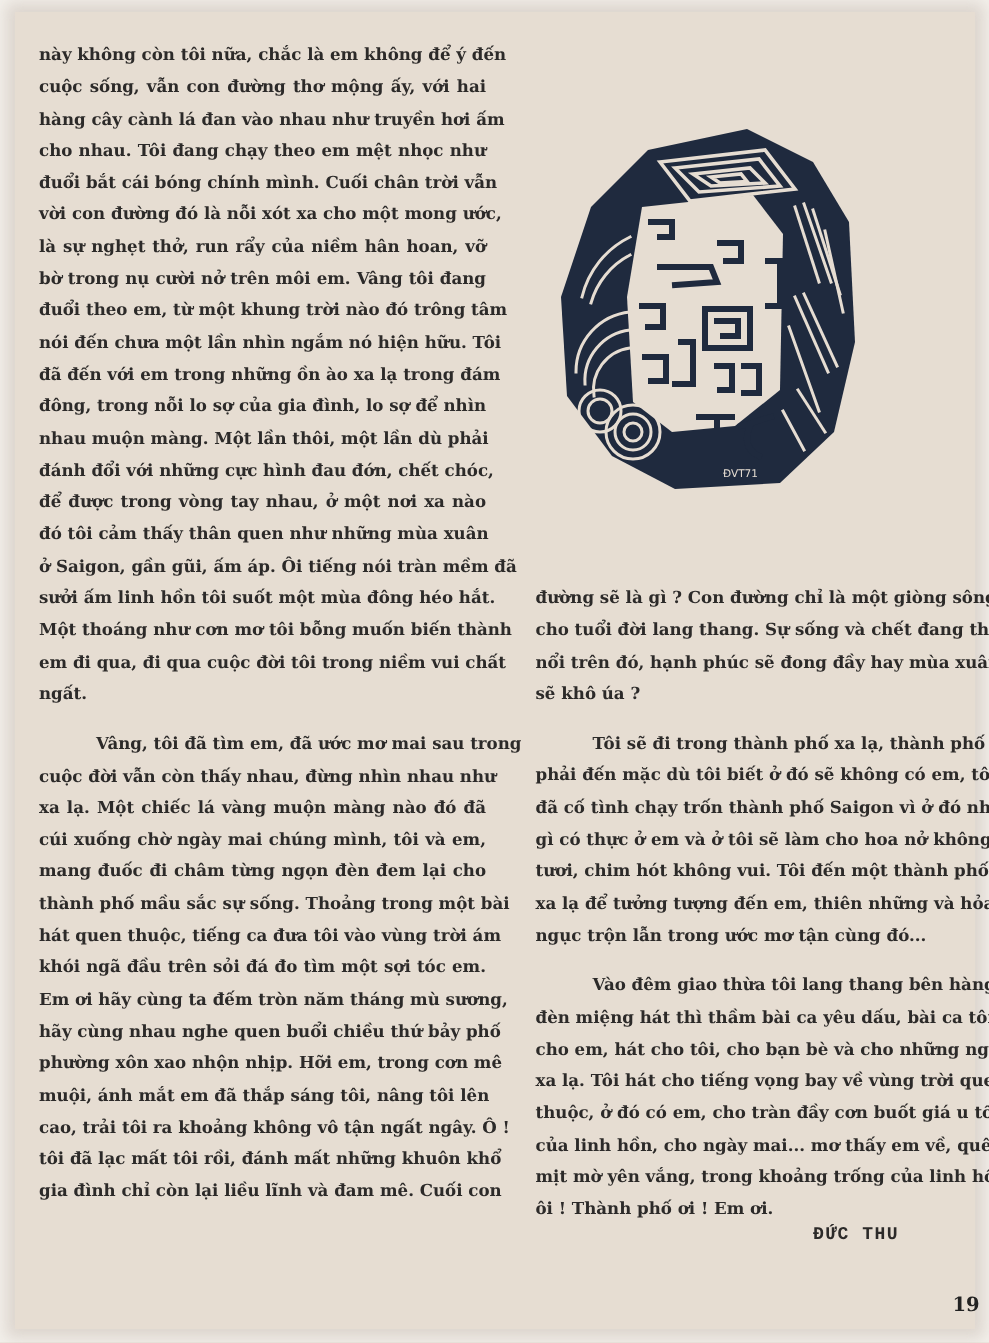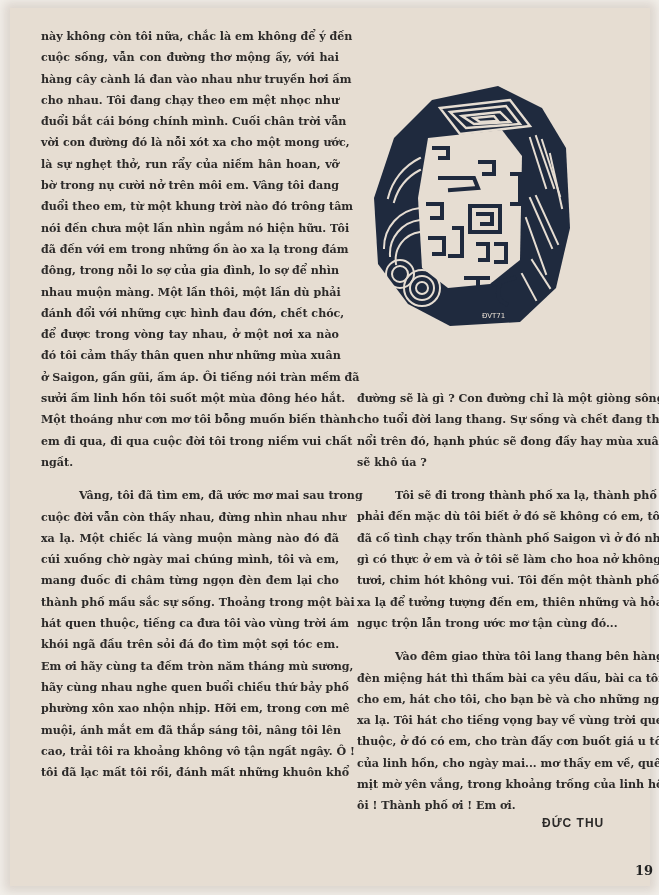--- a/index.html
+++ b/index.html
@@ -18,29 +18,29 @@
     font-size: 11.1px;
     line-height: 21.3px;
     color: #2c2a29;
     text-align: justify;
     font-weight: bold;
   }
   .col p { margin: 0; }
   .col .ln { display: block; text-align: justify; text-align-last: justify; white-space: nowrap; }
   .col .ln.last { text-align-last: left; }
   .col .indent { padding-left: 38px; }
-  .left-col { left: 16px; top: 18px; width: 298px; margin-left: 15px; }
+  .left-col { left: 16px; top: 18px; width: 298px; }
   .right-col { left: 347px; top: 380px; width: 288px; }
   .gap { height: 12px; }
   .art {
     position: absolute; left: 360px; top: 70px; width: 210px; height: 250px;
   }
   .author {
     position: absolute; left: 532px; top: 808px;
-    font-family: Liberation Sans, sans-serif; font-weight: bold; font-size: 12px;
+    font-family: Liberation Mono, monospace; font-weight: bold; font-size: 12px;
     color: #2c2a29; letter-spacing: 1px;
   }
   .pagenum {
     position: absolute; left: 625px; top: 855px;
     font-family: "DejaVu Serif", serif; font-weight: bold; font-size: 13px;
     color: #222;
   }
 </style>
 </head>
 <body>
@@ -80,20 +80,21 @@
         <span class="ln">mang đuốc đi châm từng ngọn đèn đem lại cho</span>
         <span class="ln">thành phố mầu sắc sự sống. Thoảng trong một bài</span>
         <span class="ln">hát quen thuộc, tiếng ca đưa tôi vào vùng trời ám</span>
         <span class="ln">khói ngã đầu trên sỏi đá đo tìm một sợi tóc em.</span>
         <span class="ln">Em ơi hãy cùng ta đếm tròn năm tháng mù sương,</span>
         <span class="ln">hãy cùng nhau nghe quen buổi chiều thứ bảy phố</span>
         <span class="ln">phường xôn xao nhộn nhịp. Hỡi em, trong cơn mê</span>
         <span class="ln">muội, ánh mắt em đã thắp sáng tôi, nâng tôi lên</span>
         <span class="ln">cao, trải tôi ra khoảng không vô tận ngất ngây. Ô !</span>
         <span class="ln">tôi đã lạc mất tôi rồi, đánh mất những khuôn khổ</span>
+        <span class="ln last">gia đình chỉ còn lại liều lĩnh và đam mê. Cuối con</span>
       </p>
   </div>
 
   <svg class="art" viewBox="0 0 210 250" xmlns="http://www.w3.org/2000/svg">
     <g fill="none" stroke="#1f2a3e" stroke-linecap="square">
       <path d="M62 22 L128 8 L172 30 L196 70 L200 150 L186 210 L150 244 L80 248 L38 226 L8 186 L4 120 L24 60 Z" fill="#1f2a3e" stroke="none"></path>
 
       <path d="M58 60 L132 52 L152 78 L150 182 L120 206 L78 210 L52 190 L48 120 Z" fill="#e6ddd2" stroke="none"></path>
 
       <g stroke="#e6ddd2" stroke-width="2.4">

